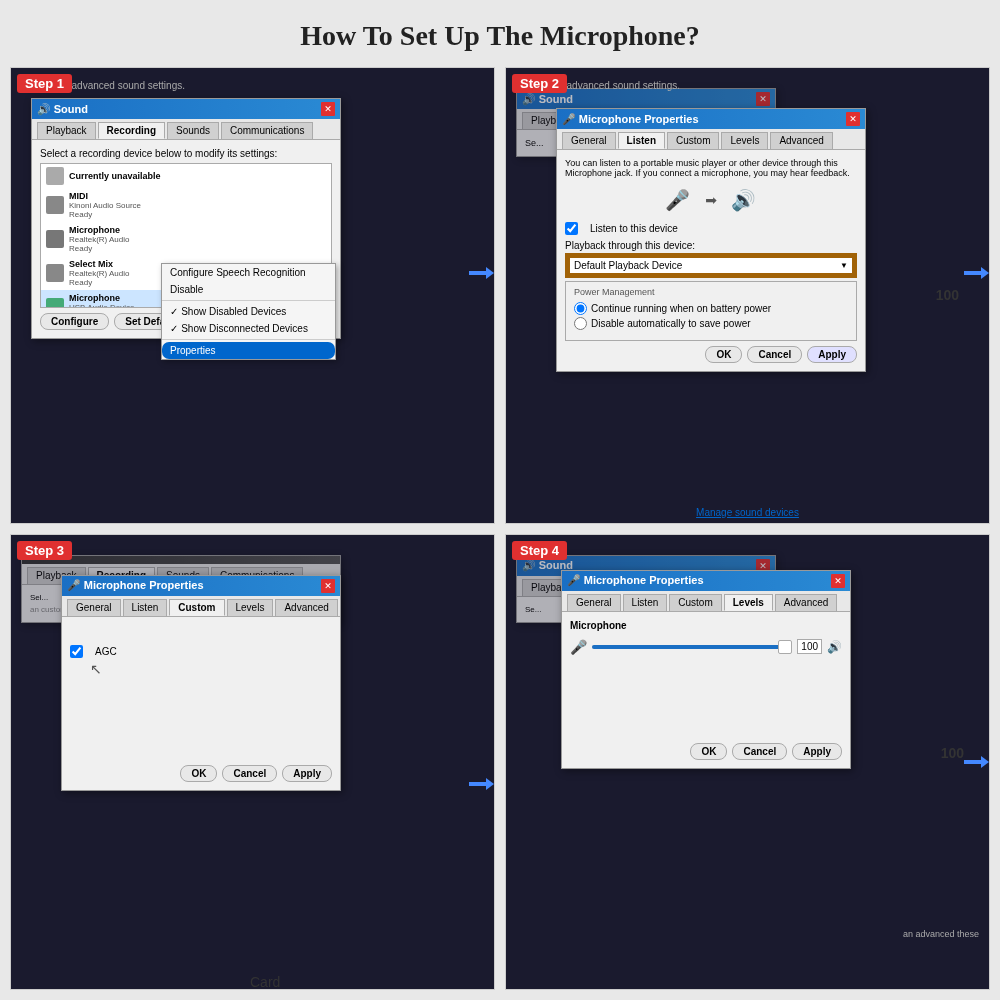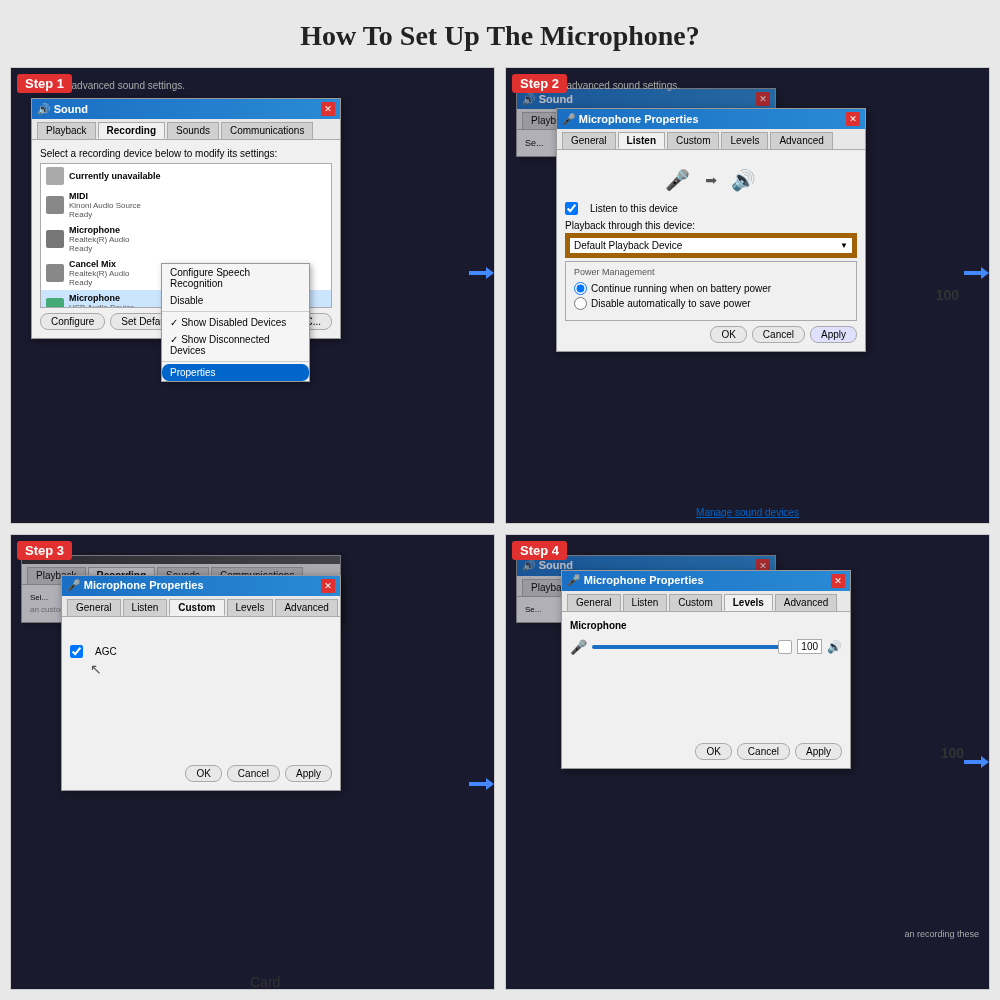--- a/index.html
+++ b/index.html
@@ -130,39 +130,40 @@
       padding: 8px;
     }
 
     .win-btn {
       background: #e8e8e8;
       border: 1px solid #aaa;
       padding: 2px 10px;
       font-size: 10px;
       cursor: pointer;
       border-radius: 8px;
+      font-weight: bold;
     }
 
     
     .s1-sound-dialog {
       top: 30px;
       left: 20px;
       width: 310px;
     }
 
     .s1-context-menu {
       position: absolute;
       top: 195px;
       left: 150px;
       background: #f5f5f5;
       border: 1px solid #999;
       box-shadow: 2px 2px 6px rgba(0,0,0,0.3);
       font-size: 10px;
       z-index: 20;
-      width: 149px;
+      width: 175px;
     }
 
     .s1-context-item {
       padding: 3px 8px;
       cursor: pointer;
     }
 
     .s1-context-item:hover, .s1-context-item.highlighted {
       background: #0066cc;
       color: white;
@@ -444,21 +445,21 @@
               <div class="device-item">
                 <div class="device-icon" style="background:#777;"></div>
                 <div class="device-info">
                   <div class="device-name">Microphone</div>
                   <div class="device-sub">Realtek(R) Audio<br>Ready</div>
                 </div>
               </div>
               <div class="device-item">
                 <div class="device-icon" style="background:#888;"></div>
                 <div class="device-info">
-                  <div class="device-name">Cancel Mix</div>
+                  <div class="device-name">Select Mix</div>
                   <div class="device-sub">Realtek(R) Audio<br>Ready</div>
                 </div>
               </div>
               <div class="device-item selected">
                 <div class="device-icon" style="background:#4a7;"></div>
                 <div class="device-info">
                   <div class="device-name">Microphone</div>
                   <div class="device-sub">USB Audio Device<br>Default Device</div>
                 </div>
               </div>
@@ -514,20 +515,21 @@
             <button class="close-btn">✕</button>
           </div>
           <div class="win-tabs">
             <div class="win-tab">General</div>
             <div class="win-tab active">Listen</div>
             <div class="win-tab">Custom</div>
             <div class="win-tab">Levels</div>
             <div class="win-tab">Advanced</div>
           </div>
           <div class="win-body">
+            <p style="font-size:9px;margin-bottom:8px;">You can listen to a portable music player or other device through this Microphone jack. If you connect a microphone, you may hear feedback.</p>
             <div class="mic-icon-group">
               <span class="mic-icon">🎤</span>
               <span class="arrow-icon">➡</span>
               <span class="speaker-big">🔊</span>
             </div>
             <div class="checkbox-row">
               <input type="checkbox" checked="" style="">
               <label>Listen to this device</label>
             </div>
             <div style="font-size:10px;margin:5px 0 2px;">Playback through this device:</div>
@@ -663,21 +665,21 @@
               <button class="win-btn">OK</button>
               <button class="win-btn">Cancel</button>
               <button class="win-btn">Apply</button>
             </div>
           </div>
         </div>
 
         <div class="arrow-indicator" style="right:5px;top:50%;"></div>
         <div class="value-100" style="right:25px;top:48%;">100</div>
 
-        <div style="position:absolute;bottom:50px;right:10px;color:#aaa;font-size:9px;">an recording these</div>
+        <div style="position:absolute;bottom:50px;right:10px;color:#aaa;font-size:9px;">an advanced these</div>
       </div>
     </div>
 
   </div>
 
   <div style="position:absolute;bottom:10px;left:250px;font-size:14px;color:#333;">Card</div>
 
 </div>
 
 </body></html>

